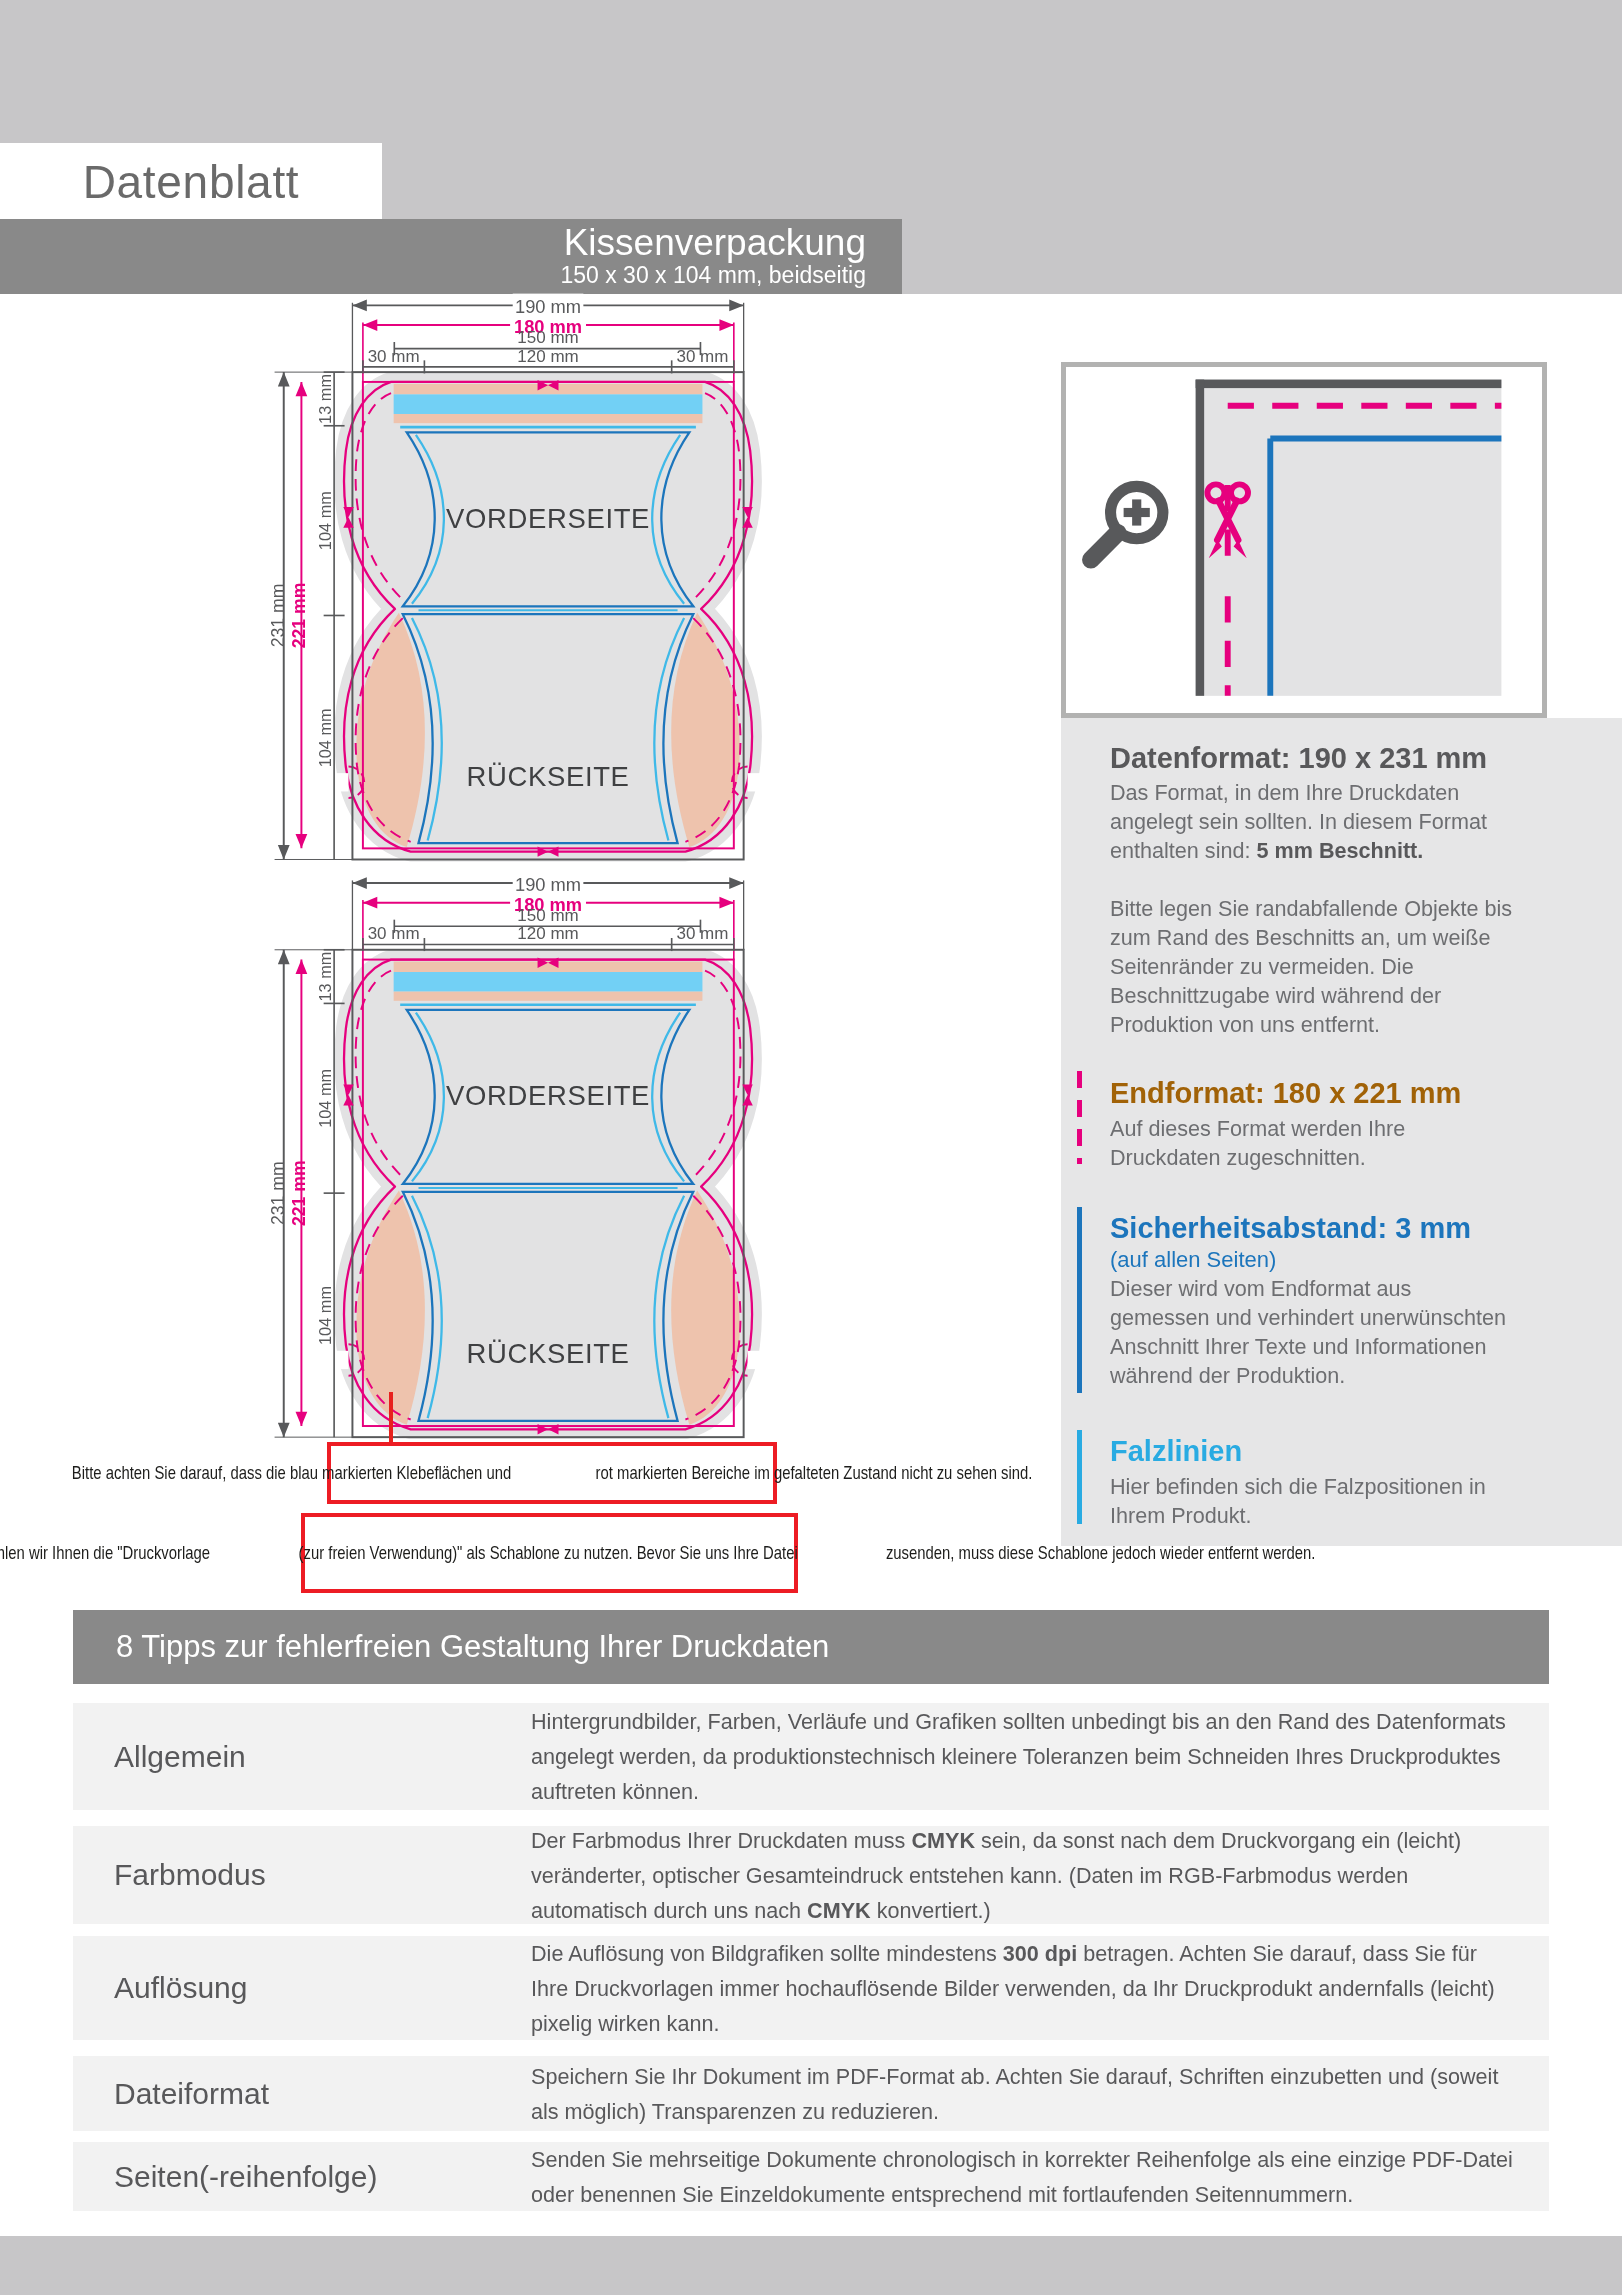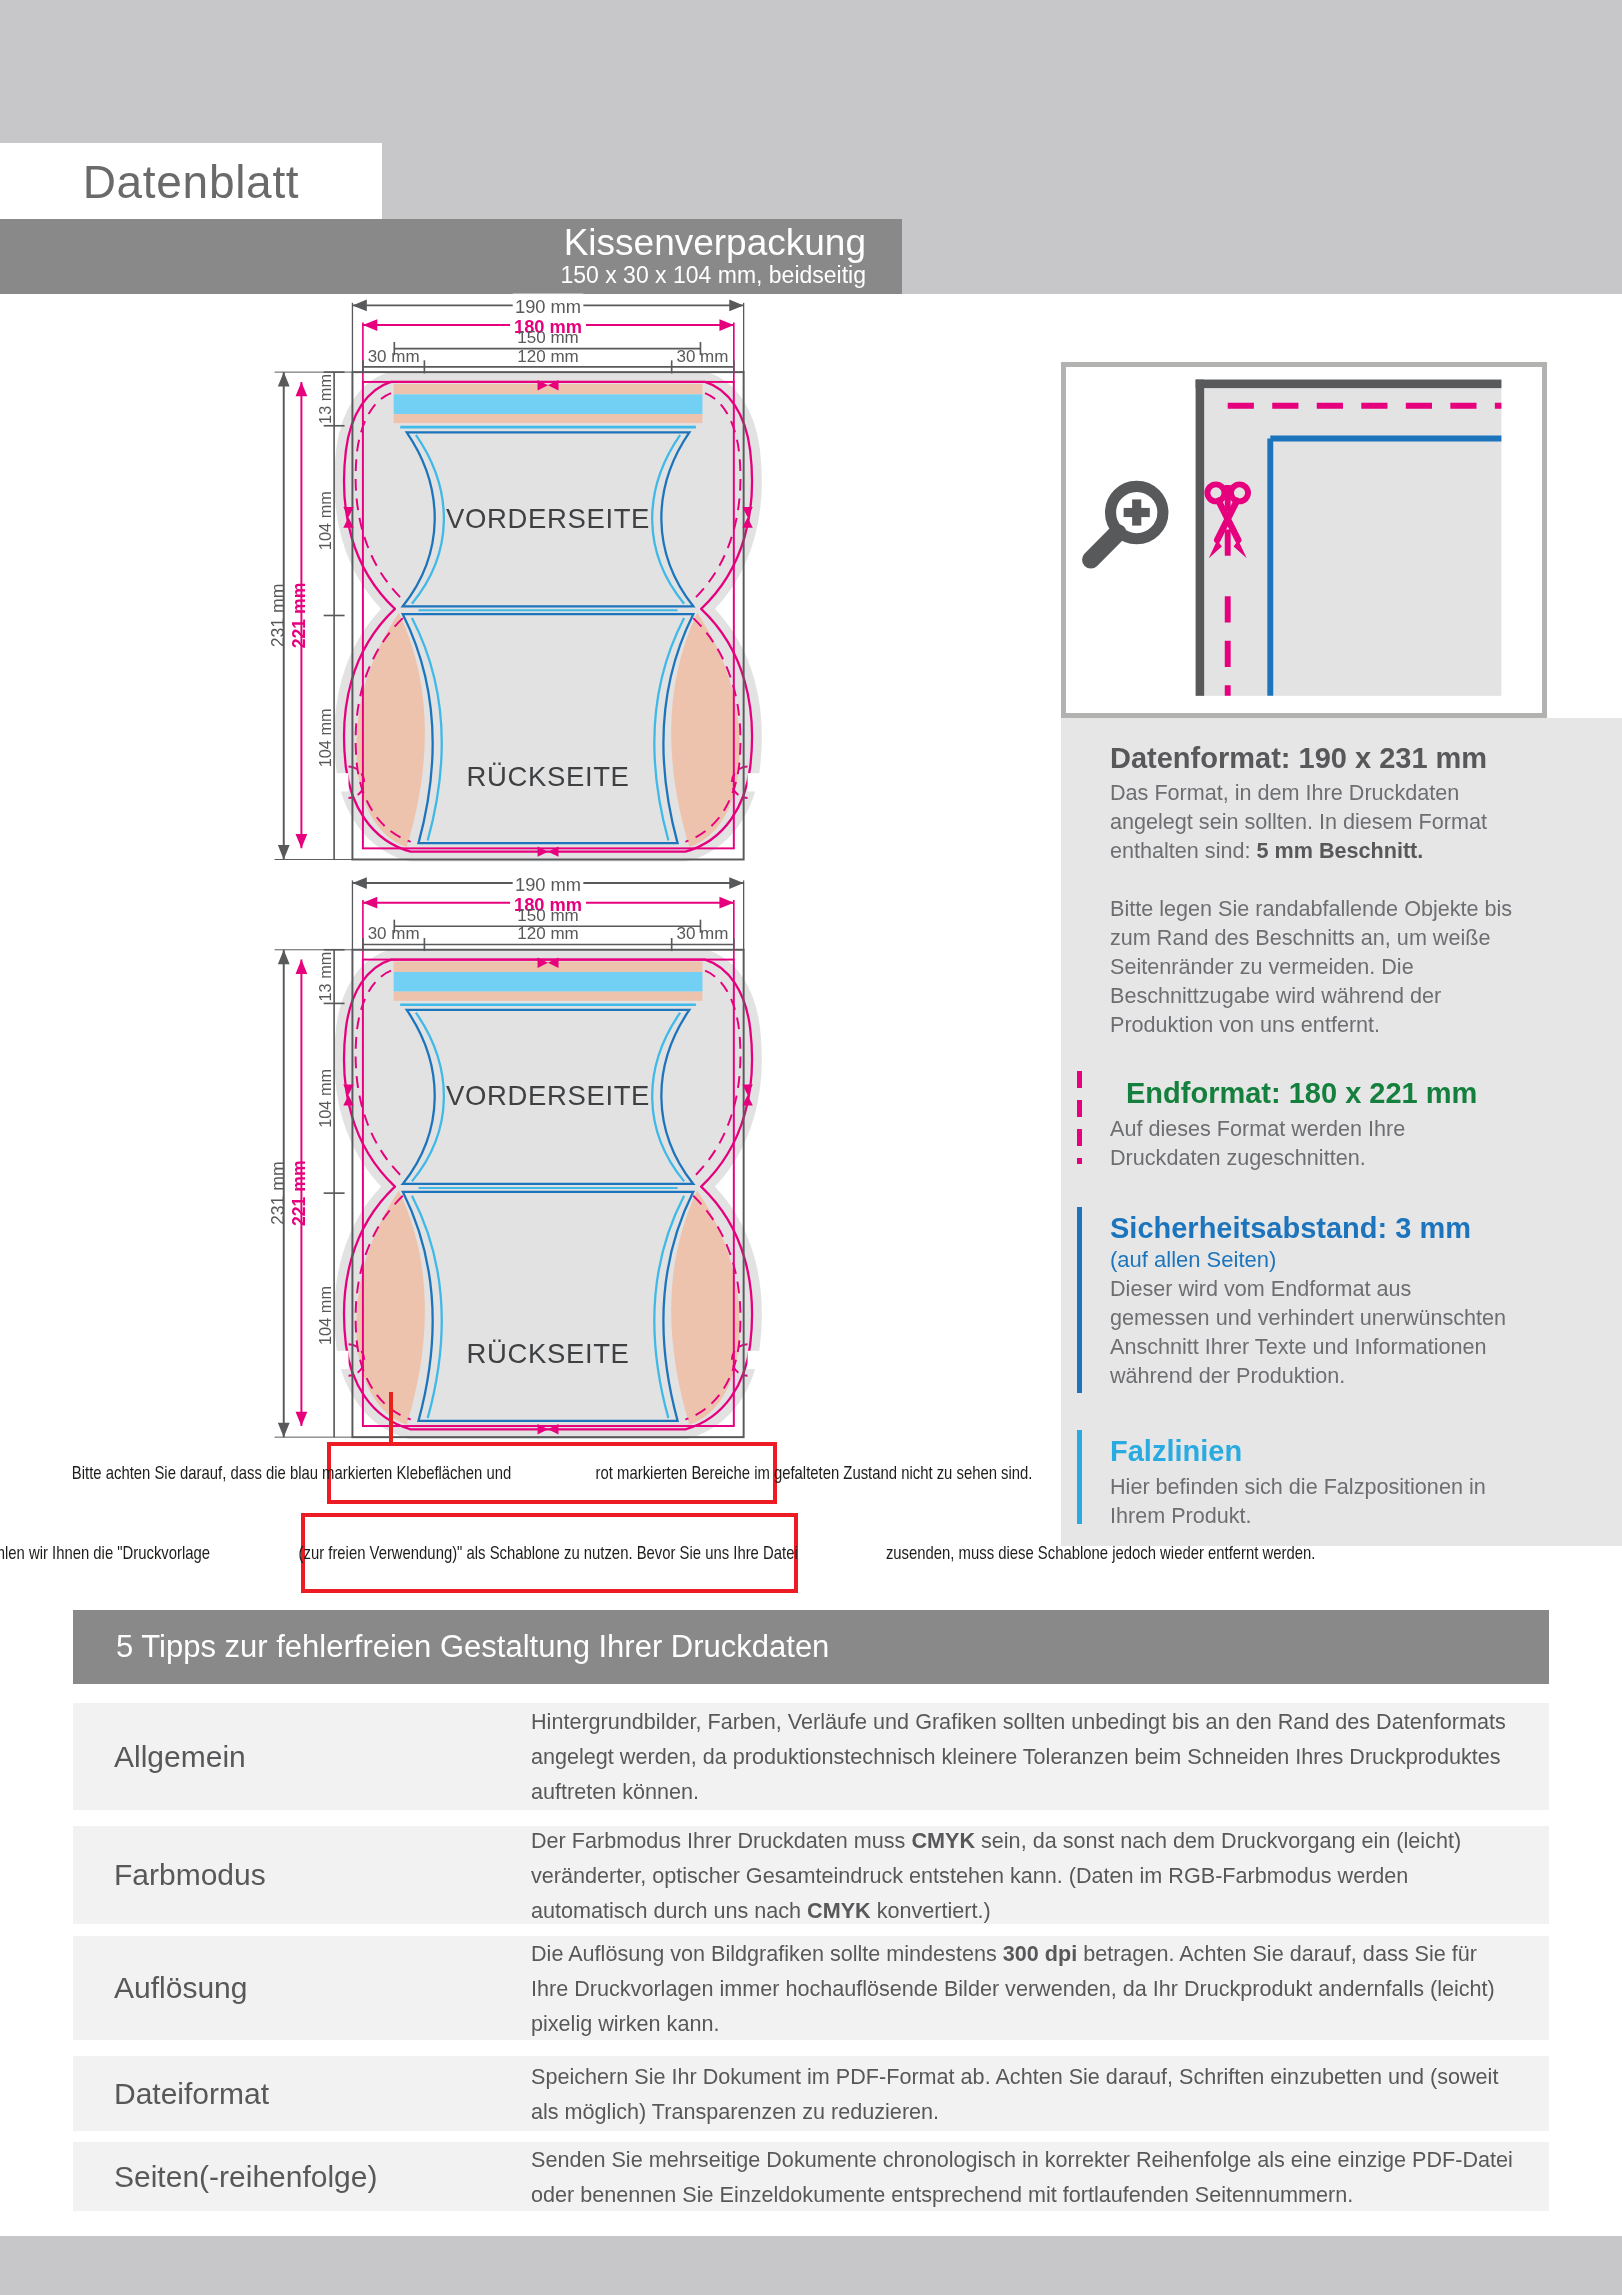--- a/index.html
+++ b/index.html
@@ -202,38 +202,38 @@
 </div>
 
 <div class="abs infopanel">
   <div class="sec" style="top:23.6px;">
     <h2 style="color:#58585a;">Datenformat: 190 x 231 mm</h2>
     <p><span>Das Format, in dem Ihre Druckdaten angelegt sein sollten. In diesem Format enthalten sind: </span><b style="color:#58585a;">5 mm Beschnitt.</b></p>
     <p style="margin-top:29px;">Bitte legen Sie randabfallende Objekte bis zum Rand des Beschnitts an, um weiße Seitenränder zu vermeiden. Die Beschnittzugabe wird während der Produktion von uns entfernt.</p>
   </div>
   <div class="accent dash" style="top:353px;height:93px;"></div>
   <div class="sec" style="top:359px;">
-    <h2 style="color:#15803d;margin-left:16px;">Endformat: 180 x 221 mm</h2>
+    <h2 style="color:#a16207;">Endformat: 180 x 221 mm</h2>
     <p>Auf dieses Format werden Ihre Druckdaten zugeschnitten.</p>
   </div>
   <div class="accent blue" style="top:489px;height:186px;"></div>
   <div class="sec" style="top:494px;">
     <h2 style="color:#1c75bc;margin-bottom:0;">Sicherheitsabstand: 3 mm</h2>
     <div class="sub" style="color:#1c75bc;">(auf allen Seiten)</div>
     <p>Dieser wird vom Endformat aus gemessen und verhindert unerwünschten Anschnitt Ihrer Texte und Informationen während der Produktion.</p>
   </div>
   <div class="accent cyan" style="top:712px;height:94px;"></div>
   <div class="sec" style="top:717px;">
     <h2 style="color:#29abe2;">Falzlinien</h2>
     <p>Hier befinden sich die Falzpositionen in Ihrem Produkt.</p>
   </div>
 </div>
 
 <div class="abs tips-bar">
-  <span>5 Tipps zur fehlerfreien Gestaltung Ihrer Druckdaten</span>
+  <span>8 Tipps zur fehlerfreien Gestaltung Ihrer Druckdaten</span>
 </div>
 <div class="abs tip-row" style="top:1703px;height:107px;">
   <div class="tip-label">Allgemein</div>
   <div class="tip-body">
       <span><span>Hintergrundbilder, Farben, Verläufe und Grafiken sollten unbedingt bis an den Rand des Datenformats angelegt werden, da produktionstechnisch kleinere Toleranzen beim Schneiden Ihres Druckproduktes auftreten können.</span></span>
     </div>
 </div>
 <div class="abs tip-row" style="top:1826px;height:98px;">
   <div class="tip-label">Farbmodus</div>
   <div class="tip-body">

